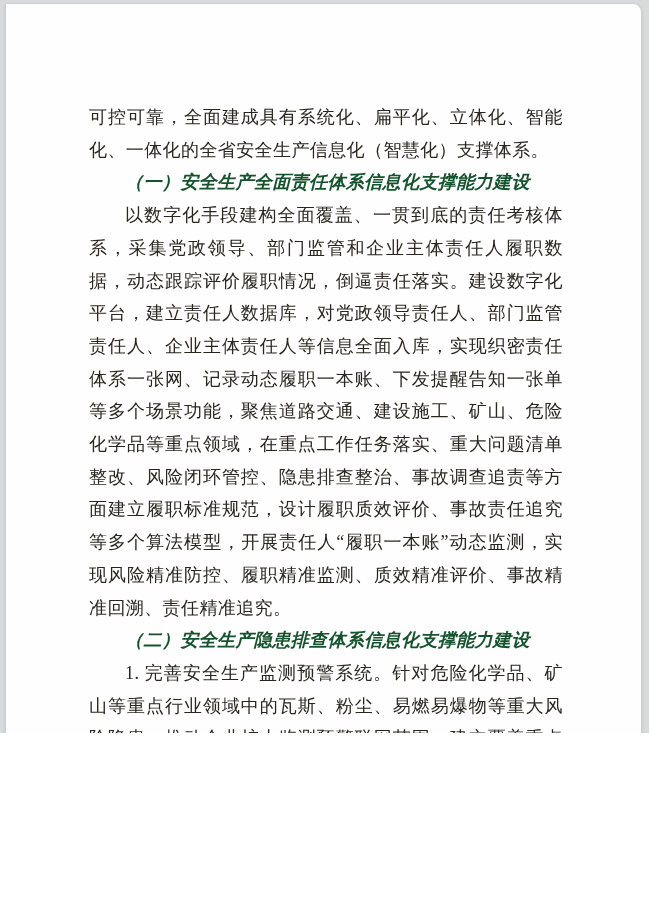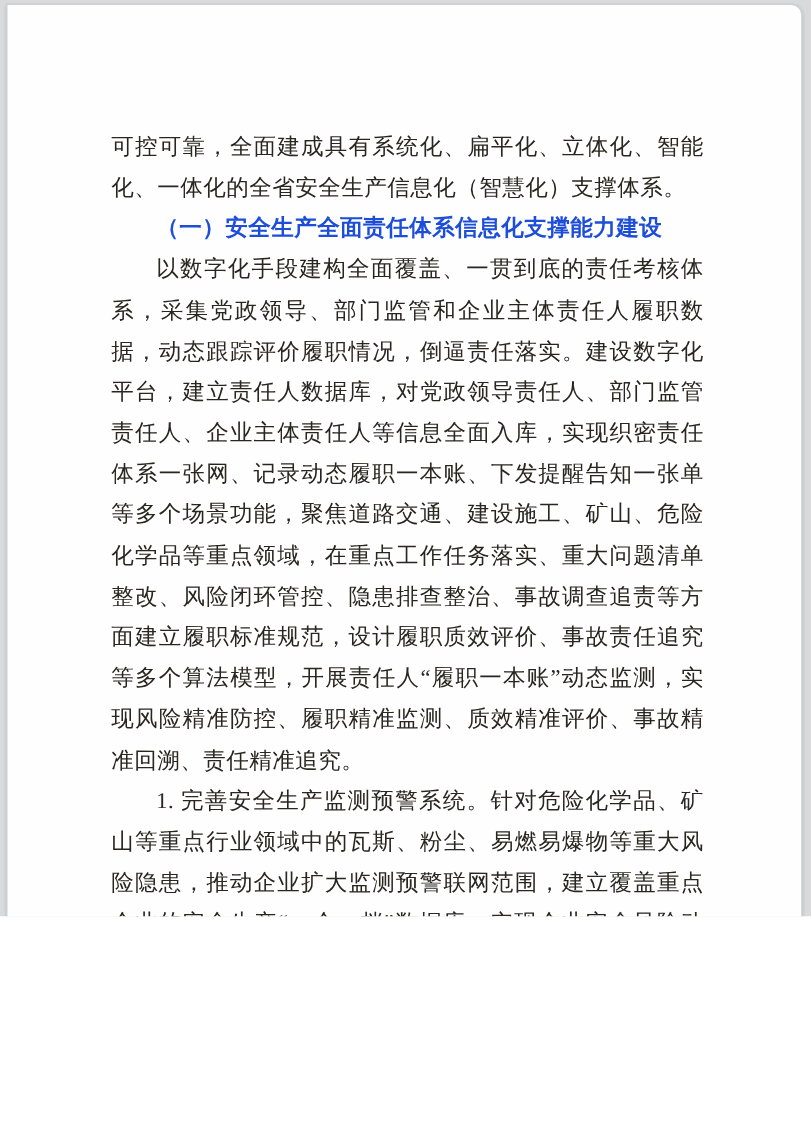--- a/index.html
+++ b/index.html
@@ -44,21 +44,22 @@
   .body-par { font-weight: normal; }
   .indent2 { text-indent: 2em; }
   .head-1 {
     font-family: "Liberation Sans", sans-serif;
     font-weight: bold;
     font-size: 18.5px;
     color: #201d17;
   }
   .head-2 {
     font-weight: bold;
-    color: #1d4ed8;
+    color: #14532d;
+    font-style: italic;
   }
   .page-number {
     position: absolute;
     left: 462px;
     top: 800px;
     width: 100px;
     text-align: center;
     font-size: 19px;
     letter-spacing: 1px;
     color: #46443f;
@@ -66,17 +67,18 @@
 </style>
 </head>
 <body>
 
 <div class="viewport">
   <div class="paper">
     <div class="textcol">
       <p class="body-par">可控可靠，全面建成具有系统化、扁平化、立体化、智能化、一体化的全省安全生产信息化（智慧化）支撑体系。</p>
       <h3 class="head-2 indent2">（一）安全生产全面责任体系信息化支撑能力建设</h3>
       <p class="body-par indent2">以数字化手段建构全面覆盖、一贯到底的责任考核体系，采集党政领导、部门监管和企业主体责任人履职数据，动态跟踪评价履职情况，倒逼责任落实。建设数字化平台，建立责任人数据库，对党政领导责任人、部门监管责任人、企业主体责任人等信息全面入库，实现织密责任体系一张网、记录动态履职一本账、下发提醒告知一张单等多个场景功能，聚焦道路交通、建设施工、矿山、危险化学品等重点领域，在重点工作任务落实、重大问题清单整改、风险闭环管控、隐患排查整治、事故调查追责等方面建立履职标准规范，设计履职质效评价、事故责任追究等多个算法模型，开展责任人“履职一本账”动态监测，实现风险精准防控、履职精准监测、质效精准评价、事故精准回溯、责任精准追究。</p>
+      <h3 class="head-2 indent2">（二）安全生产隐患排查体系信息化支撑能力建设</h3>
       <p class="body-par indent2">1. 完善安全生产监测预警系统。针对危险化学品、矿山等重点行业领域中的瓦斯、粉尘、易燃易爆物等重大风险隐患，推动企业扩大监测预警联网范围，建立覆盖重点企业的安全生产“一企一档”数据库，实现企业安全风险动态评估、分级管理，将有限的监管力量重点投放，实现精准监管。全面汇聚安全生</p>
     </div>
     <div class="page-number">— 59 —</div>
   </div>
 </div>
 
 </body></html>

